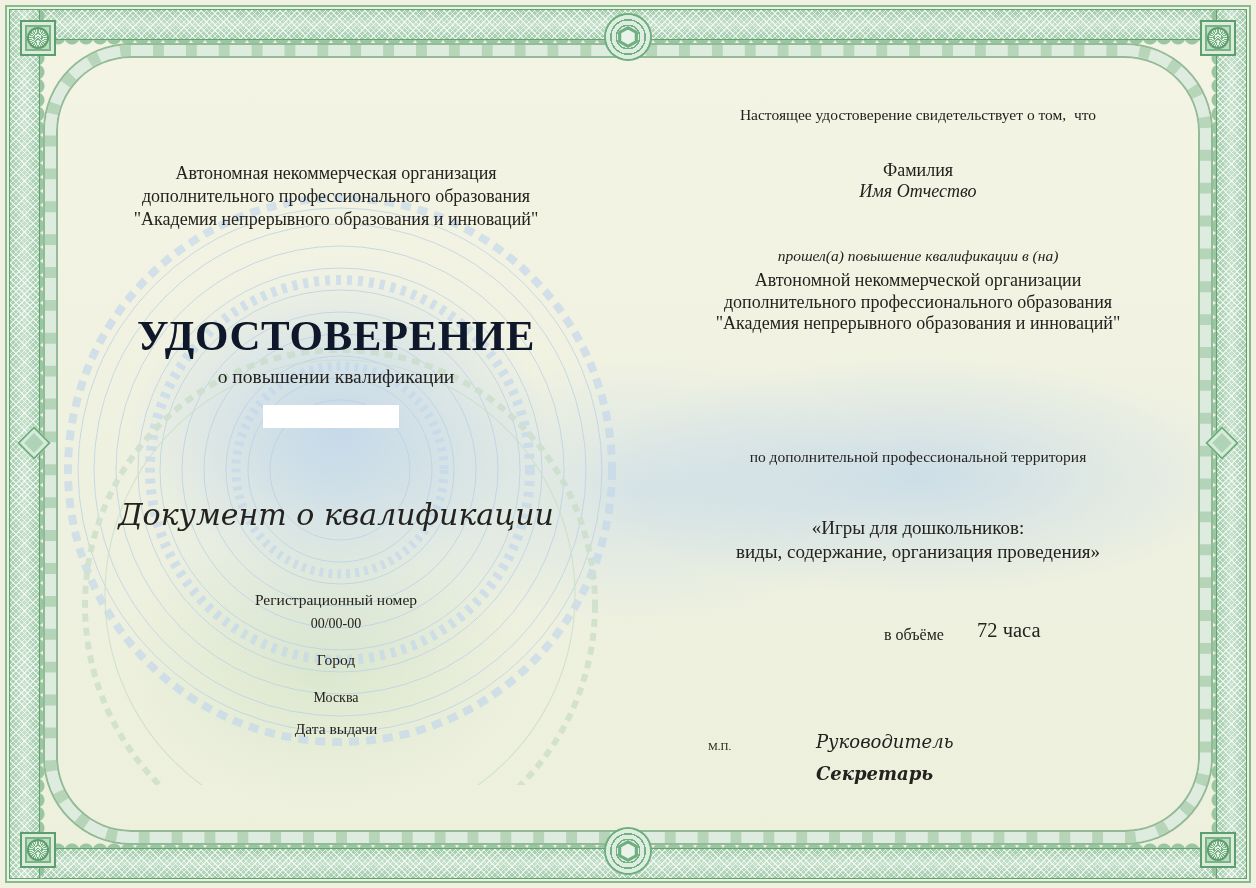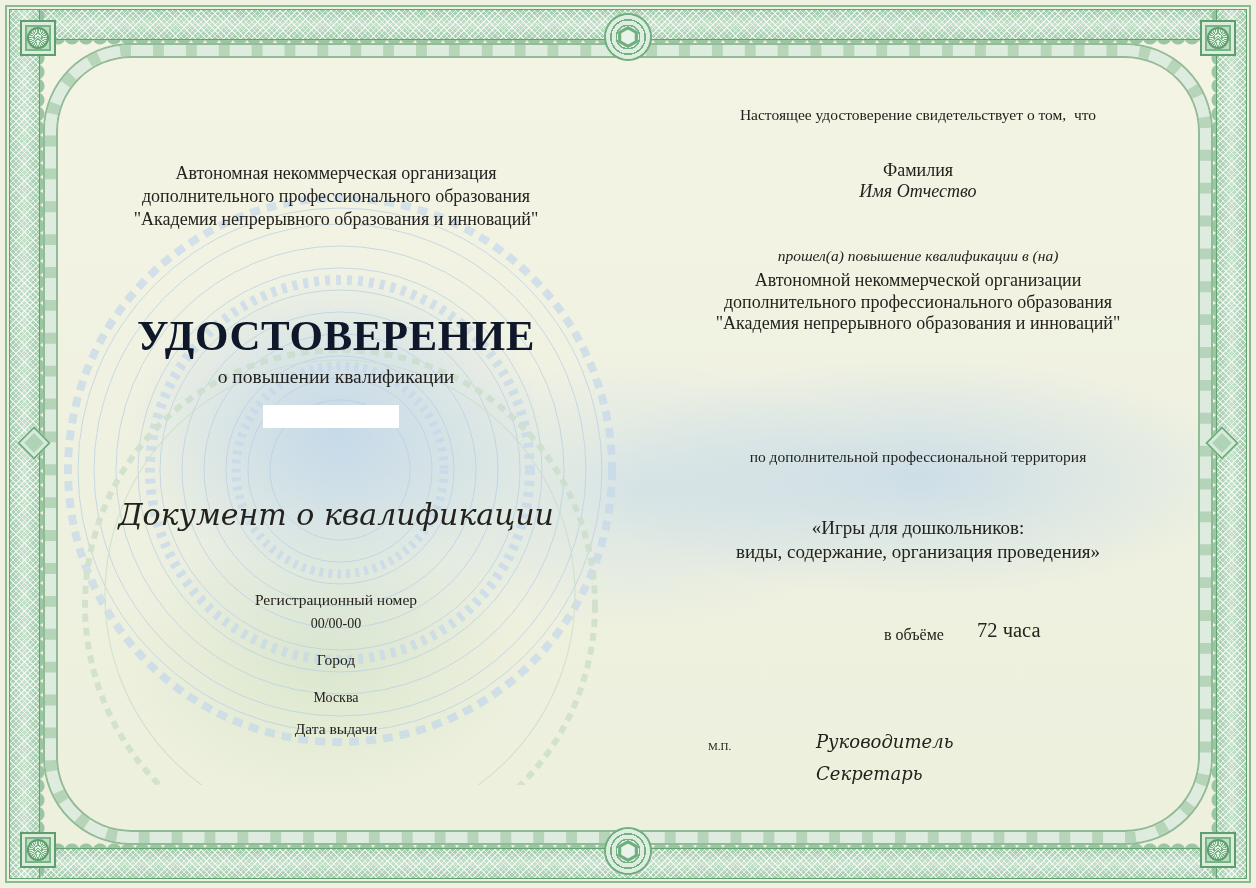--- a/index.html
+++ b/index.html
@@ -107,21 +107,21 @@
   .org-right{top:270px;font-size:18px;line-height:21.5px;}
   .period{top:349px;font-size:18px;text-align:left;}
   .period .spacer{display:inline-block;width:182px;}
   .program-label{top:448px;font-size:15.5px;}
   .program-name{top:516px;font-size:19px;line-height:23.5px;}
   .volume-label{left:884px;top:626px;width:auto;font-size:16px;}
   .volume-value{left:977px;top:619px;width:auto;font-size:20.5px;}
   .seal{left:708px;top:740px;width:auto;font-size:11px;}
   .sig{width:auto;font-size:18px;font-style:italic;font-family:"DejaVu Serif","Liberation Serif",serif;}
   .sig-head{left:816px;top:731px;}
-  .sig-secretary{left:816px;top:763px;}
+  .sig-secretary{left:816px;top:763px;font-weight:bold;}
 </style>
 </head>
 <body>
 
 <div class="cert">
 
   <div class="bg"></div>
   <svg class="wm" width="580" height="610" viewBox="0 0 580 610">
     <g fill="none" stroke="#b9cfe4" stroke-width="1">
       <circle cx="285" cy="295" r="70"></circle>

